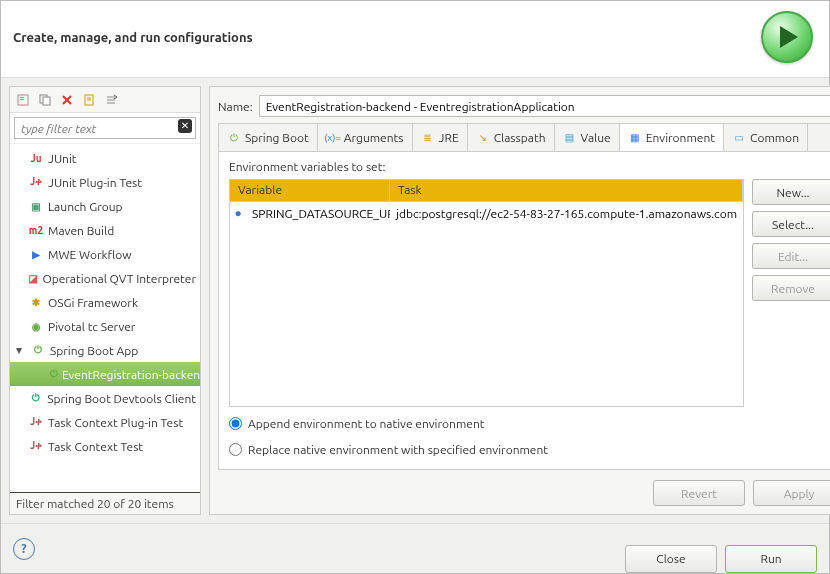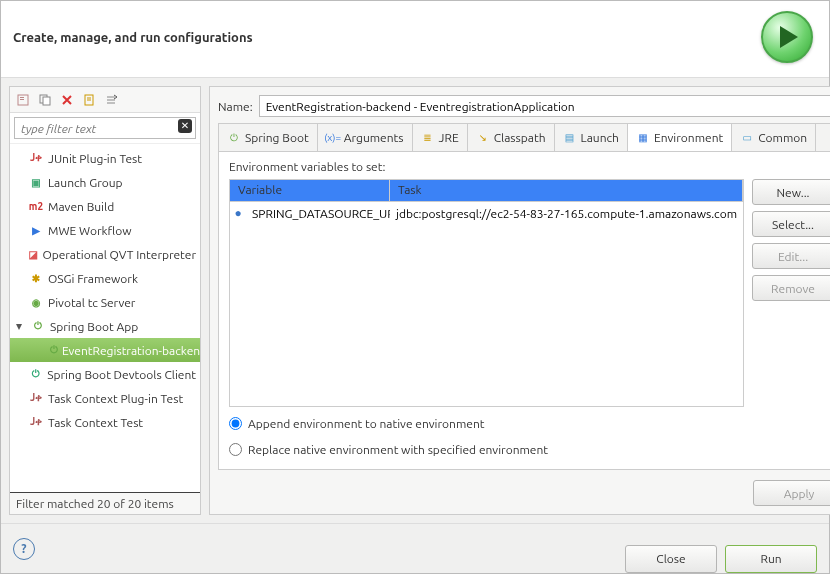--- a/index.html
+++ b/index.html
@@ -33,21 +33,21 @@
 .name-input { flex: 1; height: 22px; border: 1px solid #bbb; padding: 0 6px; background: #fff; }
 .tabs-wrap { border: 1px solid #ccc; background: #fff; flex: 1; display: flex; flex-direction: column; }
 .tabbar { display: flex; border-bottom: 1px solid #ccc; background: #f3f3f2; height: 28px; overflow: hidden; }
 .tab { padding: 0 8px; display: flex; align-items: center; gap: 4px; border-right: 1px solid #ccc; color: #333; cursor: pointer; white-space: nowrap; }
 .tab.active { background: #fff; border-bottom: 1px solid #fff; margin-bottom: -1px; }
 .tab .ticon { width: 14px; height: 14px; display: inline-flex; align-items: center; justify-content: center; }
 .tab-body { flex: 1; padding: 8px 10px 10px 10px; display: flex; flex-direction: column; gap: 6px; }
 .env-label { color: #333; }
 .table-row { display: flex; gap: 8px; flex: 1; }
 .env-table { flex: 1; border: 1px solid #ccc; background: #fff; display: flex; flex-direction: column; }
-.env-head { display: flex; background: #3b82f6; border-bottom: 1px solid #ccc; height: 22px; }
+.env-head { display: flex; background: #eab308; border-bottom: 1px solid #ccc; height: 22px; }
 .env-head .col { padding: 3px 8px; color: #333; border-right: 1px solid #ccc; }
 .col-var { width: 160px; }
 .col-val { flex: 1; }
 .env-body { flex: 1; }
 .env-row { display: flex; height: 22px; align-items: center; }
 .env-row .col { padding: 2px 6px; white-space: nowrap; overflow: hidden; text-overflow: clip; }
 .env-row .bullet { width: 16px; text-align: center; color: #3a76c7; }
 .btn-col { width: 82px; display: flex; flex-direction: column; gap: 6px; }
 .btn { height: 26px; border: 1px solid #b5b5b4; background: linear-gradient(#fcfcfb,#e8e8e7); border-radius: 3px; color: #333; cursor: pointer; }
 .btn.disabled { color: #9a9a99; cursor: default; }
@@ -107,20 +107,24 @@
               <path d="M10 2l3 2-3 2" fill="none" stroke="#555"></path>
             </svg>
           </span>
       </div>
       <div class="filter-wrap">
         <input class="filter-input" placeholder="type filter text" style="">
         <span class="filter-clear">✕</span>
       </div>
       <div class="tree" id="tree">
           <div class="tree-item">
+            <span class="tree-icon" style="color: rgb(204, 68, 68); font-weight: bold;">Ju</span>
+            <span>JUnit</span>
+          </div>
+          <div class="tree-item">
             <span class="tree-icon" style="color: rgb(204, 68, 68); font-weight: bold;">Jቀ</span>
             <span>JUnit Plug-in Test</span>
           </div>
           <div class="tree-item">
             <span class="tree-icon" style="color: rgb(68, 170, 119); font-weight: bold;">▣</span>
             <span>Launch Group</span>
           </div>
           <div class="tree-item">
             <span class="tree-icon" style="color: rgb(204, 51, 51); font-weight: bold;">m2</span>
             <span>Maven Build</span>
@@ -185,21 +189,21 @@
             <div class="tab">
               <span class="ticon" style="color: rgb(204, 153, 0); font-size: 10px;">≣</span>
               <span>JRE</span>
             </div>
             <div class="tab">
               <span class="ticon" style="color: rgb(204, 153, 0); font-size: 10px;">↘</span>
               <span>Classpath</span>
             </div>
             <div class="tab">
               <span class="ticon" style="color: rgb(68, 153, 204); font-size: 10px;">▤</span>
-              <span>Launch</span>
+              <span>Value</span>
             </div>
             <div class="tab active">
               <span class="ticon" style="color: rgb(51, 119, 221); font-size: 10px;">▦</span>
               <span>Environment</span>
             </div>
             <div class="tab">
               <span class="ticon" style="color: rgb(68, 153, 204); font-size: 10px;">▭</span>
               <span>Common</span>
             </div>
           </div>
@@ -231,20 +235,21 @@
             <span>Append environment to native environment</span>
           </label>
           <label class="radio-row">
             <input type="radio" name="envmode" style="">
             <span>Replace native environment with specified environment</span>
           </label>
         </div>
       </div>
 
       <div class="right-footer">
+        <button class="btn disabled">Revert</button>
         <button class="btn disabled">Apply</button>
       </div>
     </div>
 
   </div>
 
   <div class="footer">
     <div class="help">?</div>
     <div class="footer-btns">
       <button class="btn">Close</button>

